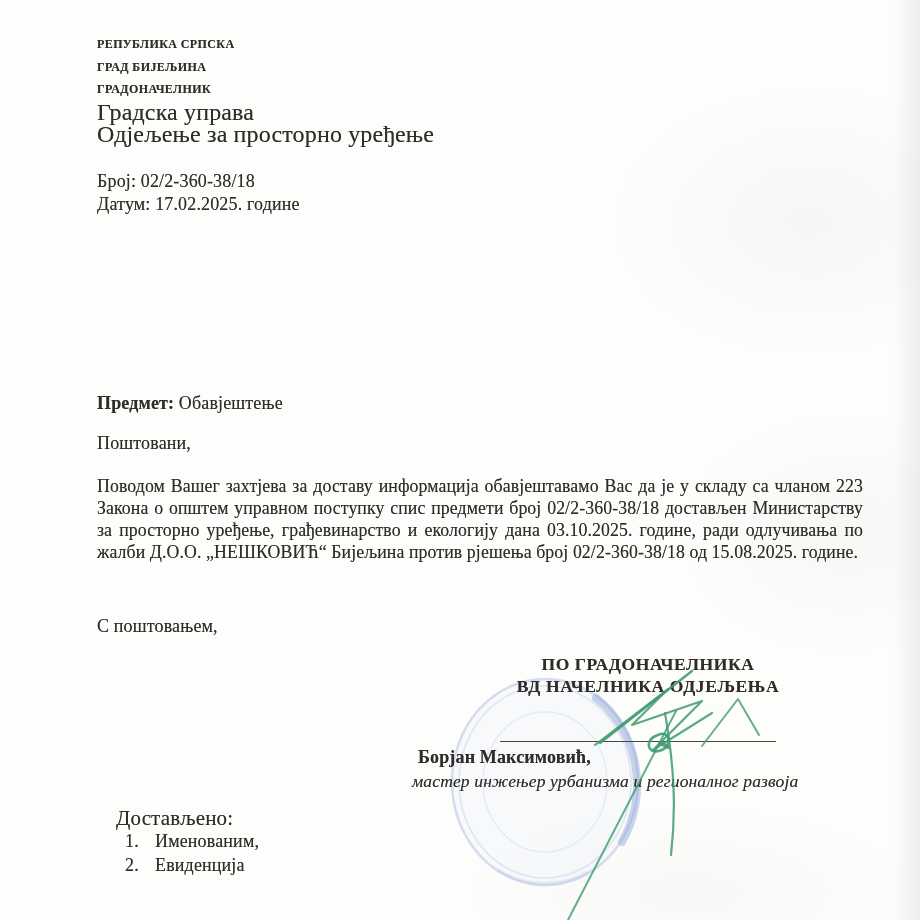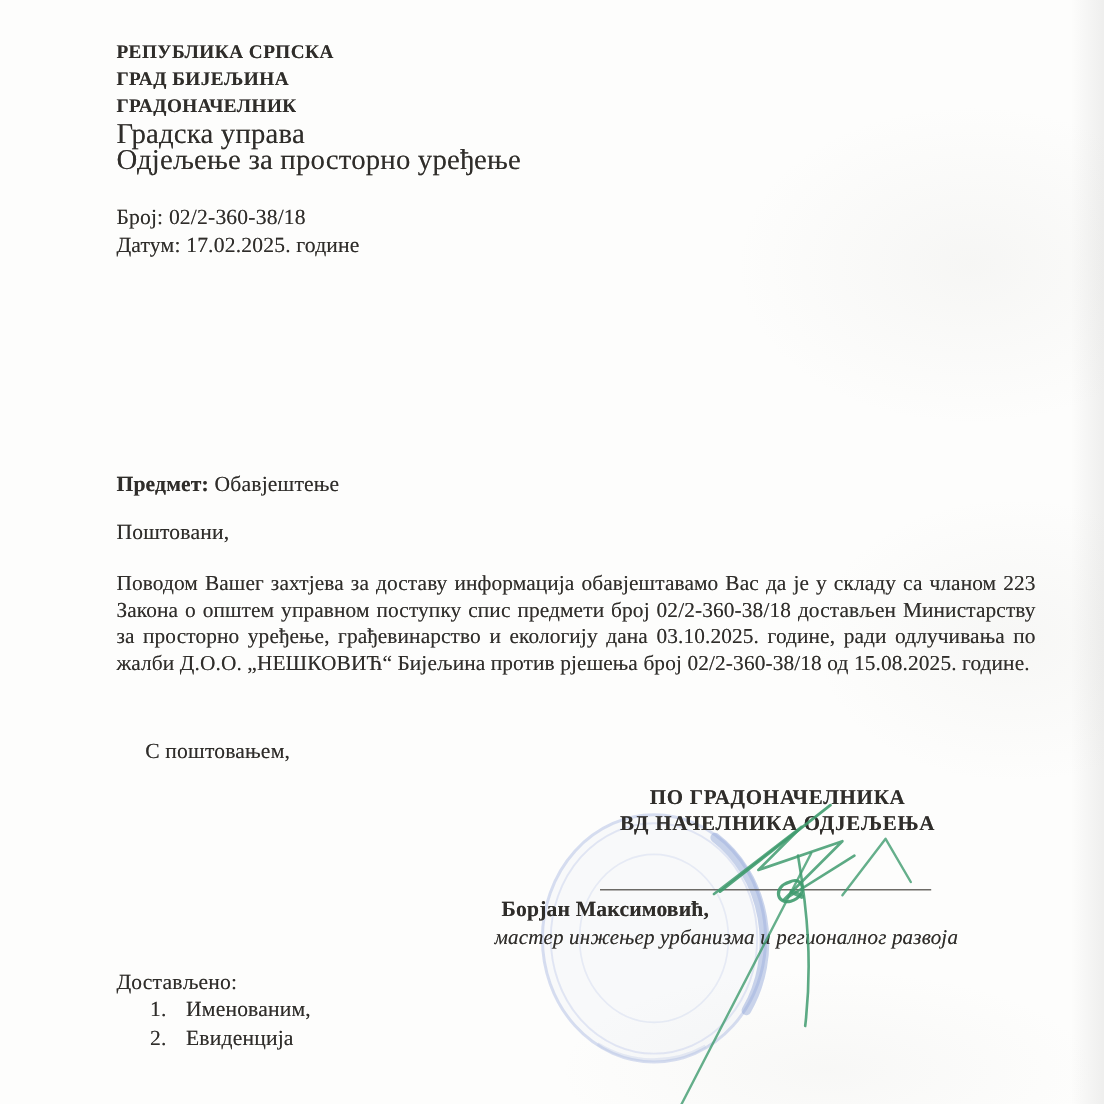--- a/index.html
+++ b/index.html
@@ -21,44 +21,44 @@
   }
   .abs{position:absolute;}
   .txt{
     font-size:17.5px;line-height:22px;color:#2f2d2a;
     text-shadow:0 0 0.5px rgba(47,45,42,0.55);
     letter-spacing:0.15px;
     white-space:nowrap;
   }
   .bold{font-weight:bold;}
   .letterhead{left:97px;top:33px;}
-  .letterhead .lh-bold{font-size:16px;line-height:22.5px;font-weight:bold;letter-spacing:0.4px;}
+  .letterhead .lh-bold{font-size:12px;line-height:22.5px;font-weight:bold;letter-spacing:0.4px;}
   .letterhead .lh-reg{font-size:24px;line-height:22.5px;}
   .refblock{left:97px;top:170px;}
   .refblock div{font-size:18px;line-height:23px;}
   .addressee{left:97px;top:252px;}
   .addressee div{font-size:18px;line-height:24.5px;}
   .subject{left:97px;top:392px;font-size:18px;}
   .salutation{left:97px;top:432px;font-size:18px;}
   .bodypara{
     left:97px;top:475px;width:766px;
     font-size:17.8px;line-height:22px;
     text-align:justify;text-justify:inter-word;
     white-space:normal;
     color:#2f2d2a;text-shadow:0 0 0.5px rgba(47,45,42,0.55);
     letter-spacing:0.1px;
   }
-  .closing{left:97px;top:615px;font-size:18px;margin-left:24px;}
+  .closing{left:97px;top:615px;font-size:18px;}
   .sigblock{left:418px;top:654px;width:460px;text-align:center;}
   .sigblock .auth{font-size:17.5px;line-height:21.5px;font-weight:600;letter-spacing:0.6px;}
   .sigrule{left:500px;top:741px;width:276px;height:0;border-top:1.2px solid #4a4843;}
   .signame{left:418px;top:746px;width:460px;font-size:18px;font-weight:600;}
   .sigtitle{left:412px;top:770px;width:472px;text-align:left;font-size:17.5px;font-style:italic;}
   .delivered{left:97px;top:806px;}
-  .delivered .dlabel{font-size:18px;line-height:24px;}
+  .delivered .dlabel{font-size:21px;line-height:24px;margin-left:19px;}
   .dl-item{display:flex;font-size:18px;line-height:23.5px;}
   .dl-num{width:30px;margin-left:28px;}
   .stamp-svg,.sig-svg{pointer-events:none;}
 </style>
 </head>
 <body>
 
 <div class="page">
 
   <svg class="abs stamp-svg" style="left:438px;top:660px;" width="215" height="245" viewBox="0 0 215 245">

